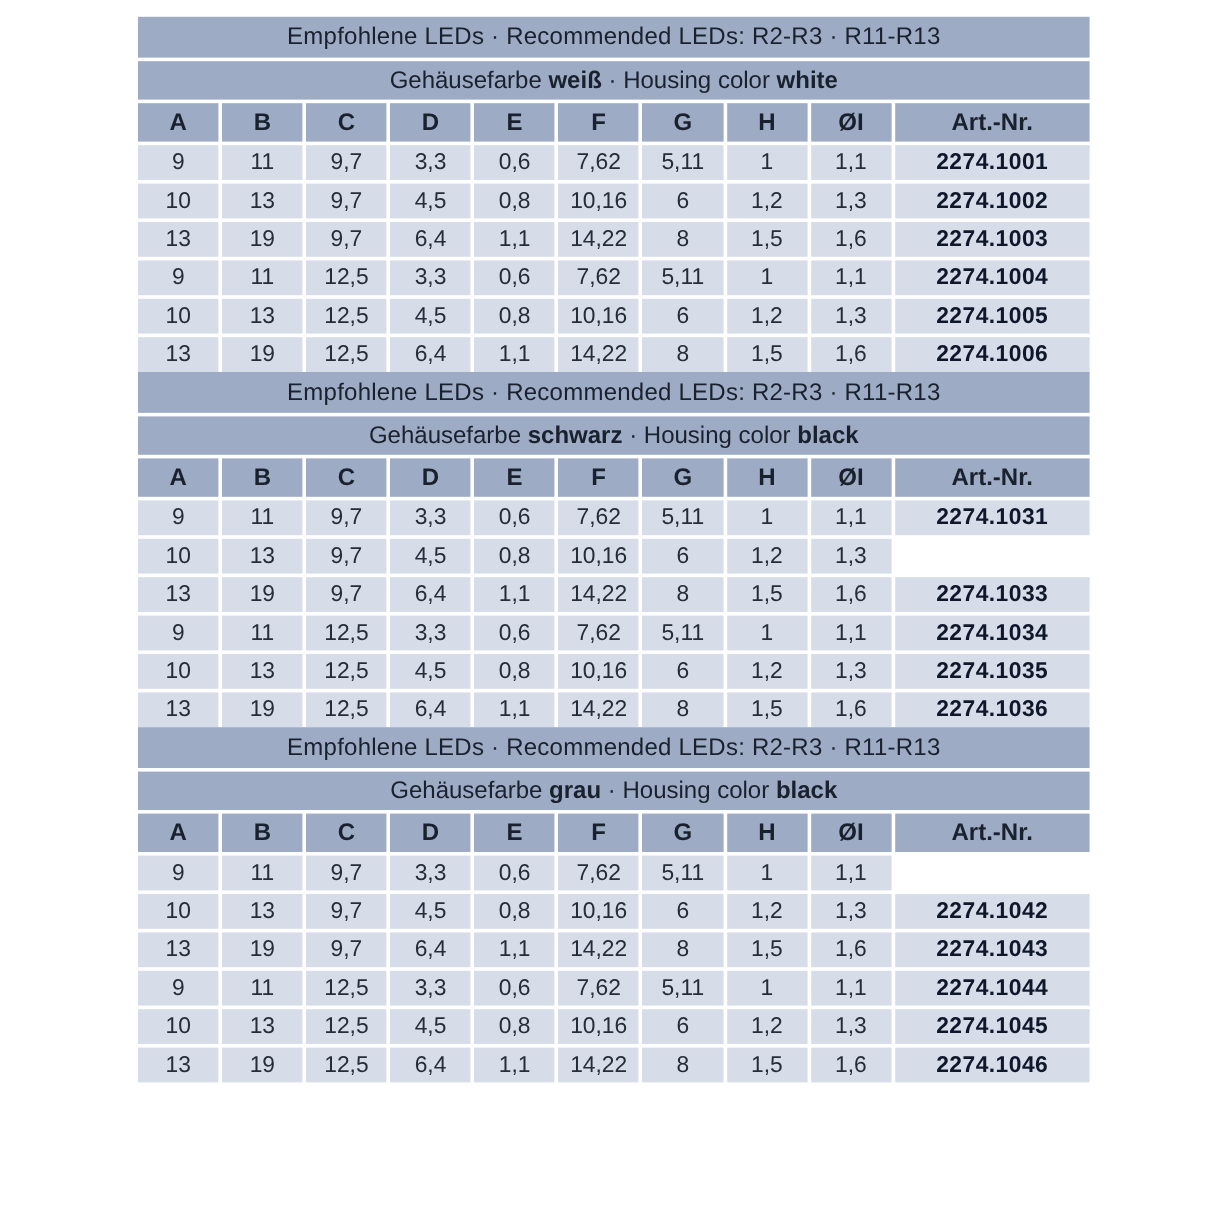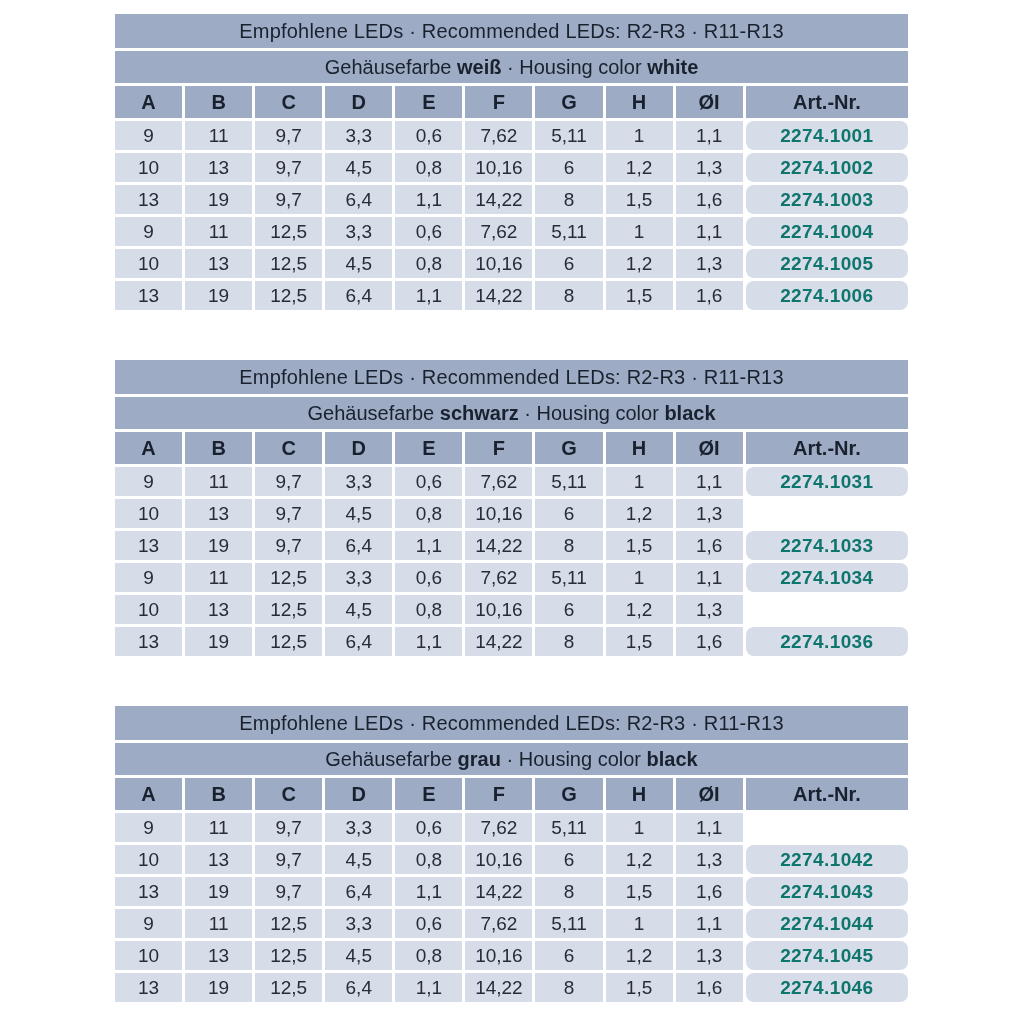--- a/index.html
+++ b/index.html
@@ -14,21 +14,20 @@
     position: relative;
     overflow: hidden;
   }
   #tables-root {
     position: absolute;
     left: 115px;
     top: 14px;
     width: 793px;
     display: flex;
     flex-direction: column;
-    gap: 50px;
   }
   .led-table {
     display: flex;
     flex-direction: column;
     gap: 3px;
   }
   .band {
     background: #9dabc5;
     color: #1a212e;
     text-align: center;
@@ -64,23 +63,22 @@
   .data-row .cell {
     background: #d7dce9;
     color: #262c38;
     height: 29px;
     line-height: 29px;
     font-size: 19px;
     text-align: center;
   }
   .data-row .cell.art {
     font-weight: bold;
-    color: #0f766e;
+    color: #0f172a;
     letter-spacing: 0.4px;
-    border-radius: 8px;
   }
 </style>
 </head>
 <body>
 
 <div id="tables-root">
     <div class="led-table">
       <div class="band title-row">Empfohlene LEDs · Recommended LEDs: R2-R3 · R11-R13</div>
       <div class="band subtitle-row"><span class="normal-part">Gehäusefarbe</span> <span class="bold-part">weiß</span> <span class="normal-part">·</span> <span class="normal-part">Housing color</span> <span class="bold-part">white</span></div>
       <div class="grid-row header-row">
@@ -233,20 +231,21 @@
       <div class="grid-row data-row">
         <div class="cell">10</div>
         <div class="cell">13</div>
         <div class="cell">12,5</div>
         <div class="cell">4,5</div>
         <div class="cell">0,8</div>
         <div class="cell">10,16</div>
         <div class="cell">6</div>
         <div class="cell">1,2</div>
         <div class="cell">1,3</div>
+        <div class="cell art">2274.1035</div>
       </div>
       <div class="grid-row data-row">
         <div class="cell">13</div>
         <div class="cell">19</div>
         <div class="cell">12,5</div>
         <div class="cell">6,4</div>
         <div class="cell">1,1</div>
         <div class="cell">14,22</div>
         <div class="cell">8</div>
         <div class="cell">1,5</div>

